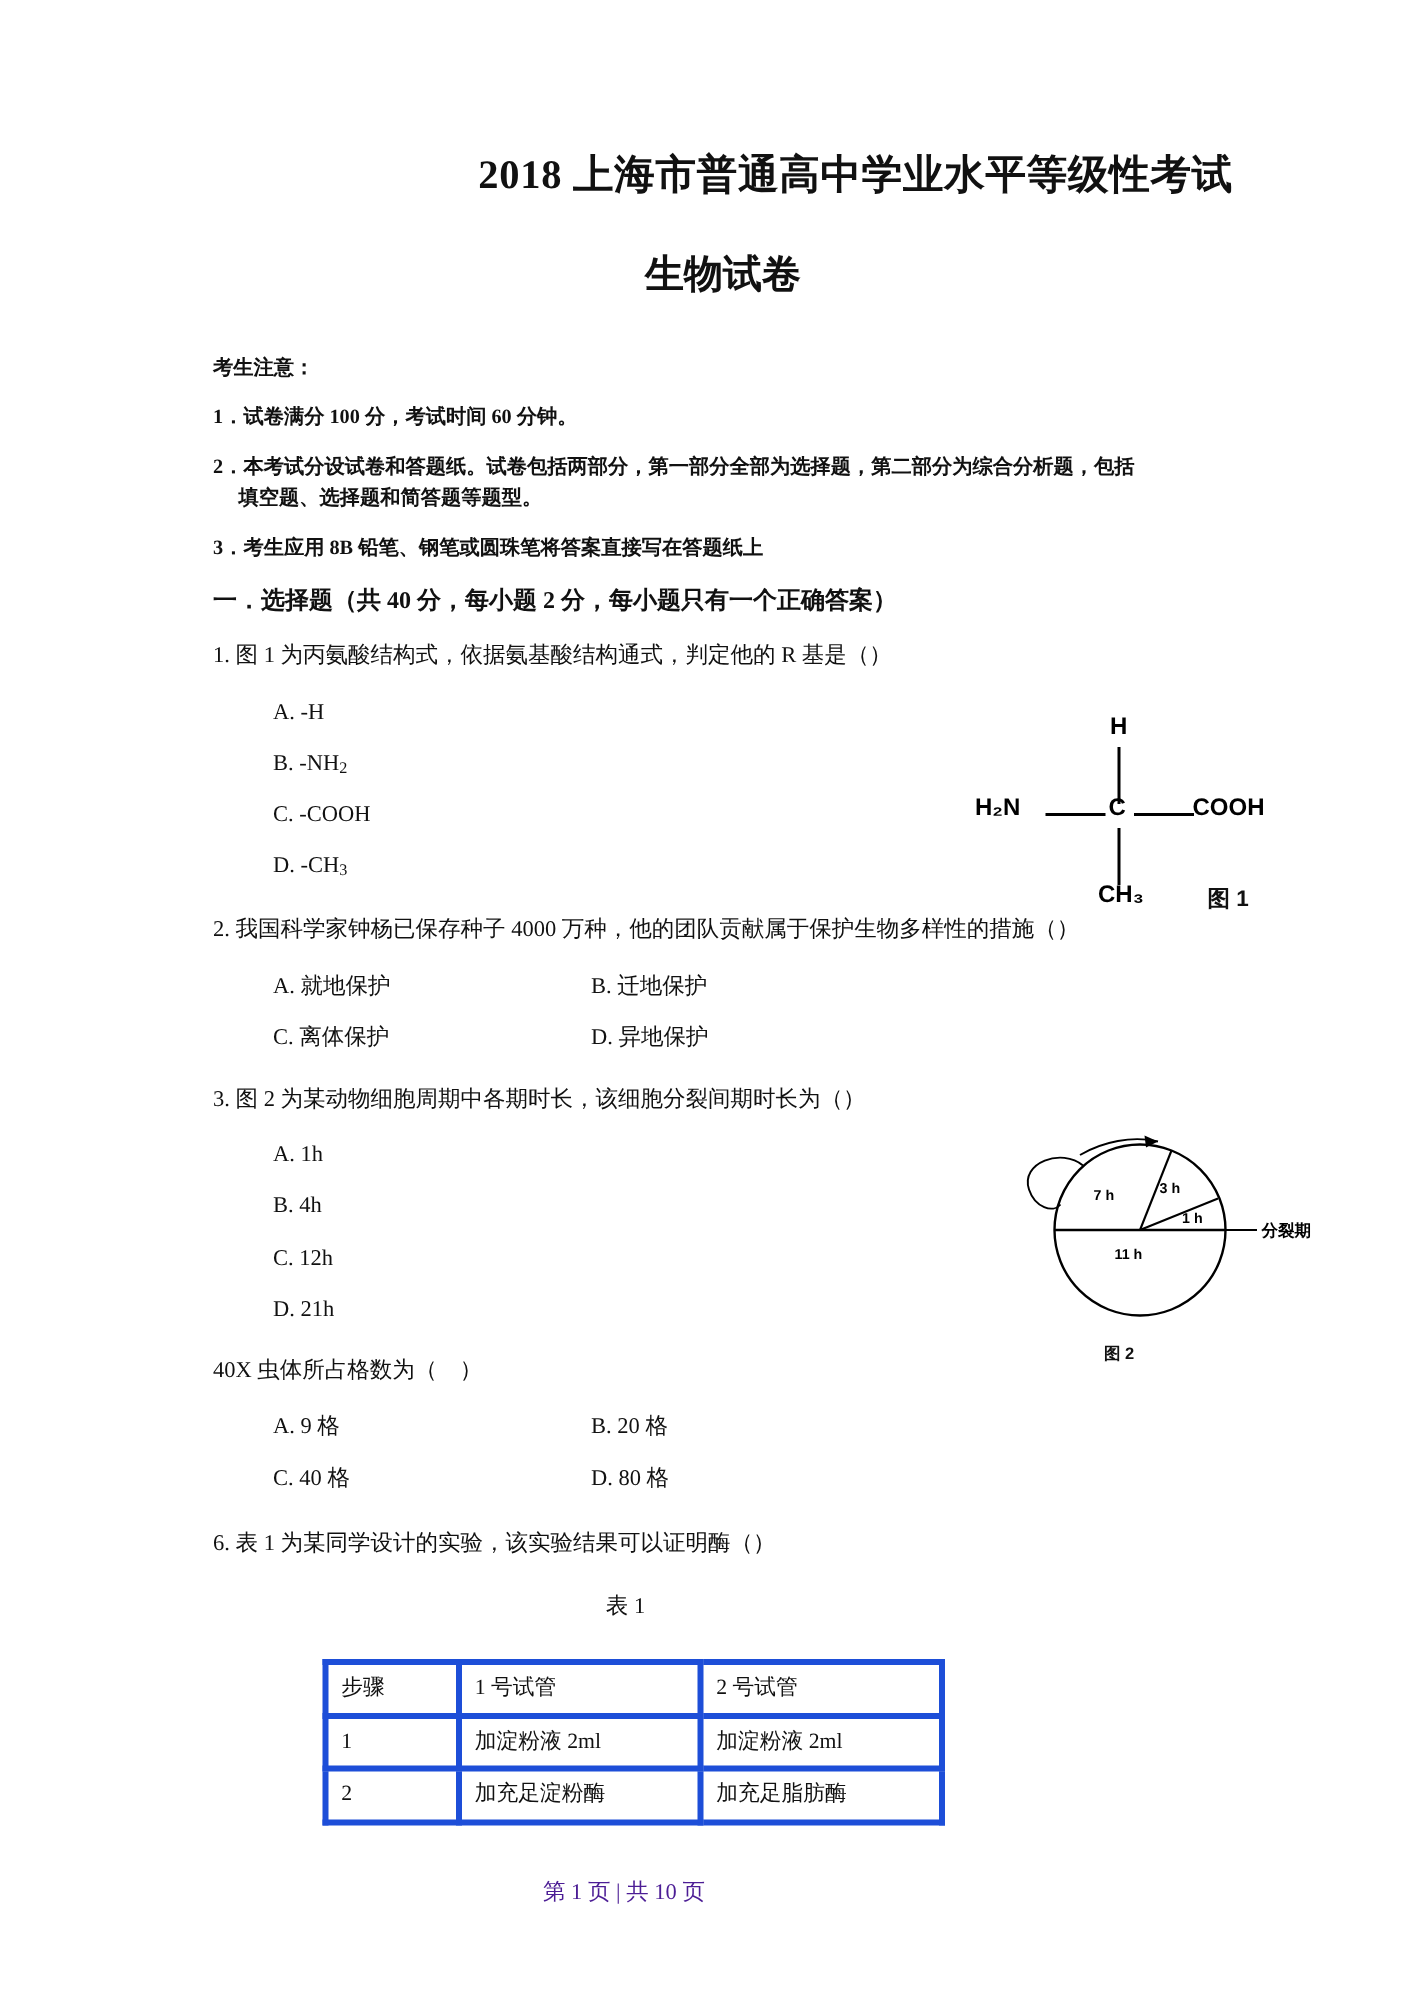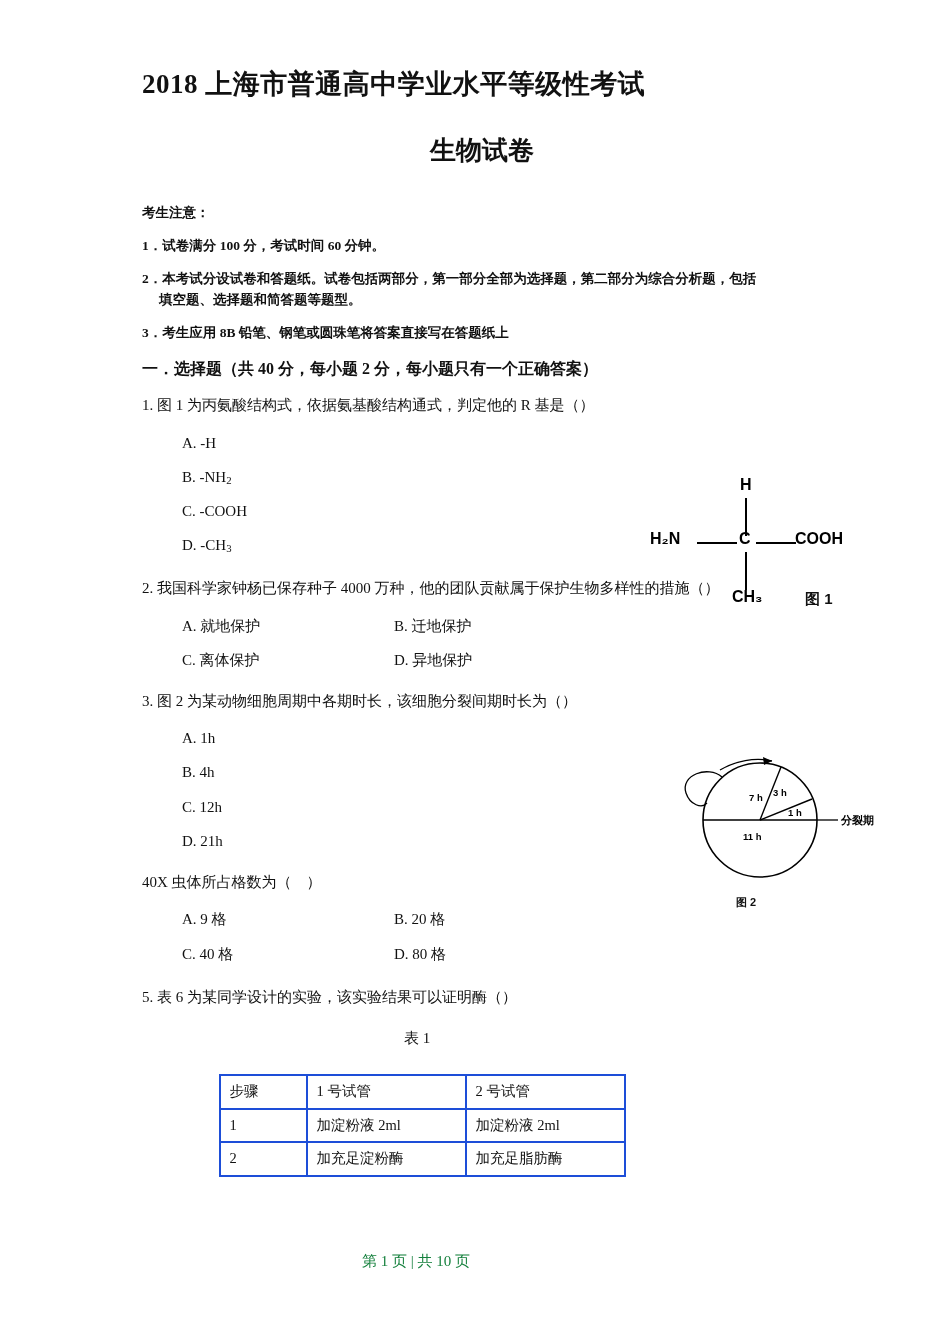--- a/index.html
+++ b/index.html
@@ -23,26 +23,26 @@
   }
   .content {
     position: absolute;
     left: 142px;
     top: 0;
     width: 680px;
   }
 
   
   .doc-title {
-    text-align: left;
+    text-align: right;
     font-size: 27px;
     font-weight: bold;
     letter-spacing: 0.5px;
     margin: 0;
-    padding-top: 68px;
+    padding-top: 100px;
     line-height: 1.2;
   }
   .doc-subtitle {
     text-align: center;
     font-size: 26px;
     font-weight: bold;
     margin: 0;
     padding-top: 35px;
     line-height: 1.2;
   }
@@ -184,39 +184,39 @@
   .tbl-wrap {
     display: flex;
     justify-content: center;
     padding-right: 120px;
   }
   table.exp {
     border-collapse: collapse;
     font-size: 14.5px;
   }
   table.exp td {
-    border: 2px solid #1d4ed8;
+    border: 4px solid #1d4ed8;
     padding: 6px 8px 6px 9px;
     line-height: 1.35;
     white-space: nowrap;
     margin-left: 32px;
   }
   table.exp td.c0 { width: 68px; }
   table.exp td.c1 { width: 140px; }
   table.exp td.c2 { width: 140px; }
 
   
   .footer {
     position: absolute;
     left: 0;
     top: 1252px;
     width: 832px;
     text-align: center;
     font-size: 15px;
-    color: #15803d;
+    color: #4c1d95;
   }
 </style>
 </head>
 <body>
 
 <div class="page">
 
   <div class="content">
 
     <h1 class="doc-title">2018 上海市普通高中学业水平等级性考试</h1>
@@ -279,21 +279,21 @@
         <div class="opt-row">
           <span class="o colA">A. 9 格</span><span class="o">B. 20 格</span>
         </div>
         <div class="opt-row">
           <span class="o colA">C. 40 格</span><span class="o">D. 80 格</span>
         </div>
       </div>
     </div>
 
     <div class="q" style="margin-top:14px;">
-      <div class="q-stem wide">5. 表 6 为某同学设计的实验，该实验结果可以证明酶（）</div>
+      <div class="q-stem wide">6. 表 1 为某同学设计的实验，该实验结果可以证明酶（）</div>
       <div class="table-title">表 1</div>
       <div class="tbl-wrap">
         <table class="exp">
           <tbody>
             <tr>
               <td class="c0">步骤</td>
               <td class="c1">1 号试管</td>
               <td class="c2">2 号试管</td>
             </tr>
             <tr>
@@ -347,21 +347,21 @@
 
       <line x1="100" y1="75" x2="152" y2="54" stroke="#000" stroke-width="1.4"></line>
 
       <path d="M 62 32 C 48 20, 20 30, 26 48 C 30 60, 42 64, 47 58" fill="none" stroke="#000" stroke-width="1.3"></path>
       <path d="M 60 25 C 75 16, 95 12, 112 16" fill="none" stroke="#000" stroke-width="1.3"></path>
       <polygon points="112,16 103,12 104,20" fill="#000"></polygon>
 
       <line x1="157" y1="75" x2="178" y2="75" stroke="#000" stroke-width="1.3"></line>
     </svg>
     
-    <div class="pie-lbl" style="left:69px; top:47px;margin-left:20px;">7 h</div>
+    <div class="pie-lbl" style="left:69px; top:47px;">7 h</div>
     <div class="pie-lbl" style="left:113px; top:42px;">3 h</div>
     <div class="pie-lbl" style="left:128px; top:62px;">1 h</div>
     <div class="pie-lbl" style="left:83px; top:86px;">11 h</div>
     
     <div class="pie-lbl" style="left:181px; top:68px; font-size:11px;">分裂期</div>
     
     <div class="fig-cap">图 2</div>
   </div>
 
   <div class="footer">第 1 页 | 共 10 页</div>

